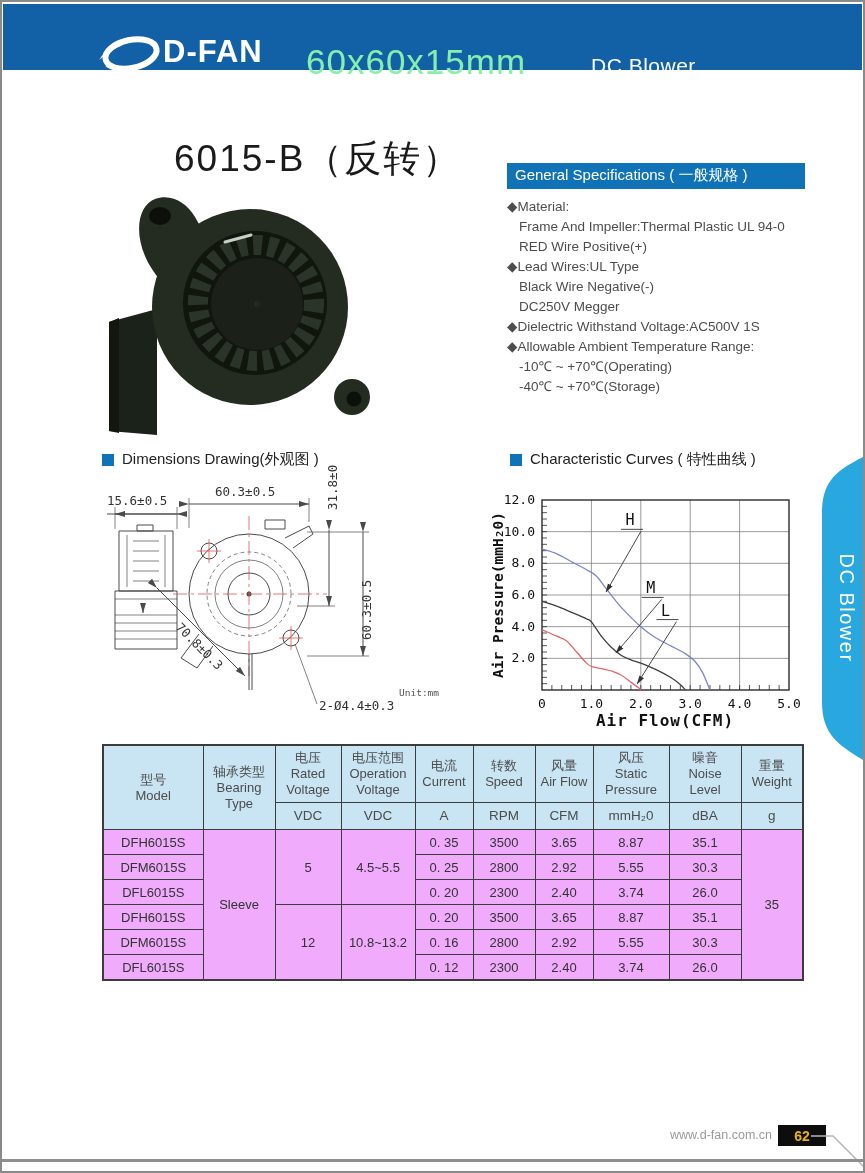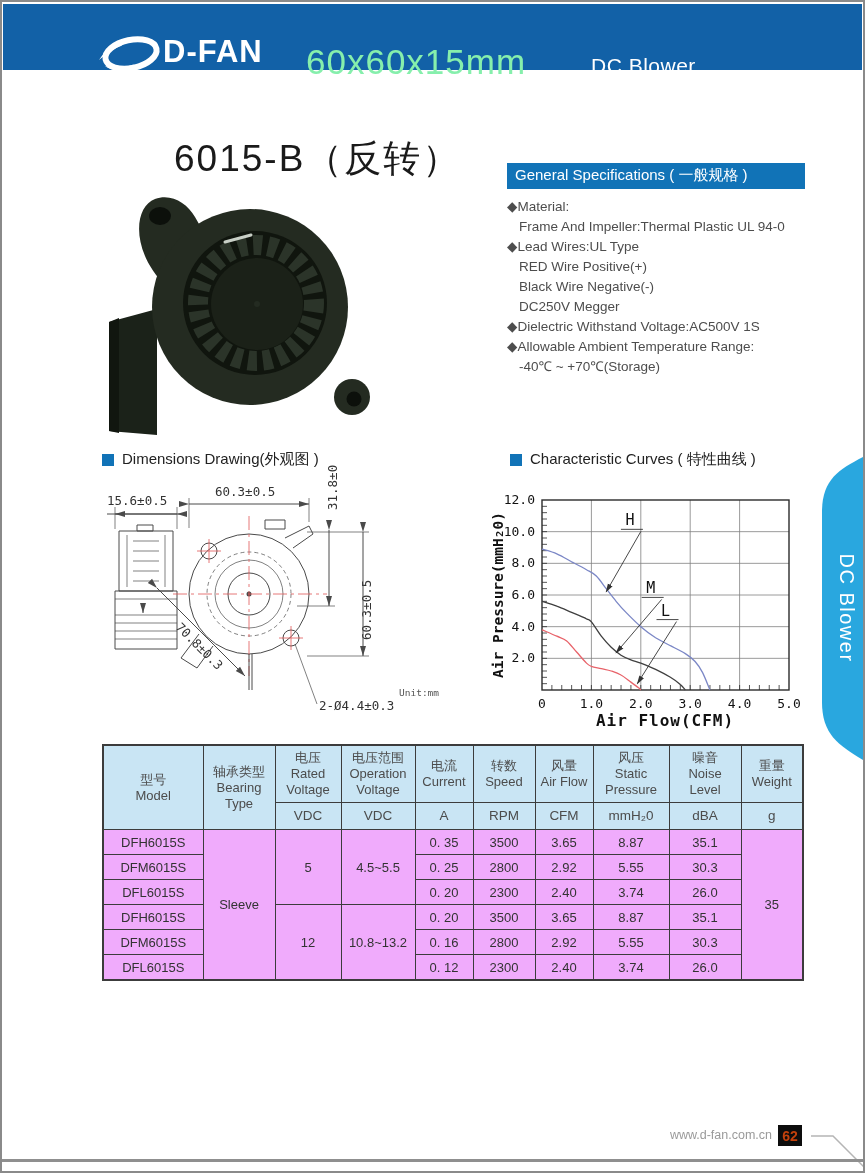--- a/index.html
+++ b/index.html
@@ -44,21 +44,21 @@
   .spec-table{position:absolute;left:100px;top:742px;border-collapse:collapse;table-layout:fixed;width:700px;}
   .spec-table th,.spec-table td{border:1px solid #3c3c3c;text-align:center;vertical-align:middle;
       font-weight:400;color:#333;padding:0 2px;}
   .spec-table thead th{background:#C9E5F4;color:#4c4c4c;font-size:13px;line-height:16px;}
   .spec-table .unit-row th{height:26px;font-size:13.5px;}
   .spec-table thead tr:first-child th{height:56px;}
   .spec-table tbody td{background:#f0abfc;font-size:13px;height:24px;}
   .spec-table{border:2px solid #3c3c3c;}
   
   .site{position:absolute;left:600px;top:1126px;width:170px;text-align:right;font-size:12.5px;color:#9a9a9a;}
-  .pageno{position:absolute;left:776px;top:1123px;width:24px;height:21px;background:#0d0d0d;color:#c2410c;
+  .pageno{position:absolute;left:776px;top:1123px;width:48px;height:21px;background:#0d0d0d;color:#eab308;
       font-size:14px;font-weight:bold;display:flex;align-items:center;justify-content:center;}
   .corner-line{position:absolute;left:809px;top:1121px;}
   .bottom-bar{position:absolute;left:0;right:0;top:1157px;height:3px;background:#8f8f8f;}
 </style>
 </head>
 <body>
 
 <div class="page">
 
   <div class="banner">
@@ -91,26 +91,27 @@
     <circle cx="160" cy="117" r="46" fill="#1b2118"></circle>
     <circle cx="160" cy="117" r="3" fill="#242b21"></circle>
     <line x1="128" y1="55" x2="154" y2="48" stroke="#c8cfc6" stroke-width="3" stroke-linecap="round"></line>
   </svg>
 
   <div class="gspec">
     <div class="gspec-head">General Specifications ( 一般规格 )</div>
     <div class="gspec-list">
       <div class="ln">◆Material:</div>
       <div class="ln indent">Frame And Impeller:Thermal Plastic UL 94-0</div>
+      <div class="ln indent">RED Wire Positive(+)</div>
       <div class="ln">◆Lead Wires:UL Type</div>
-      <div class="ln indent">RED Wire Positive(+)</div>
       <div class="ln indent">Black Wire Negative(-)</div>
       <div class="ln indent">DC250V Megger</div>
       <div class="ln">◆Dielectric Withstand Voltage:AC500V 1S</div>
       <div class="ln">◆Allowable Ambient Temperature Range:</div>
+      <div class="ln indent">-10℃ ~ +70℃(Operating)</div>
       <div class="ln indent">-40℃ ~ +70℃(Storage)</div>
     </div>
   </div>
 
   <div class="sec" style="left:100px;top:448px;">
     <span class="sq"></span>
     <span>Dimensions Drawing(外观图 )</span>
   </div>
   <div class="sec" style="left:508px;top:448px;">
     <span class="sq"></span>

